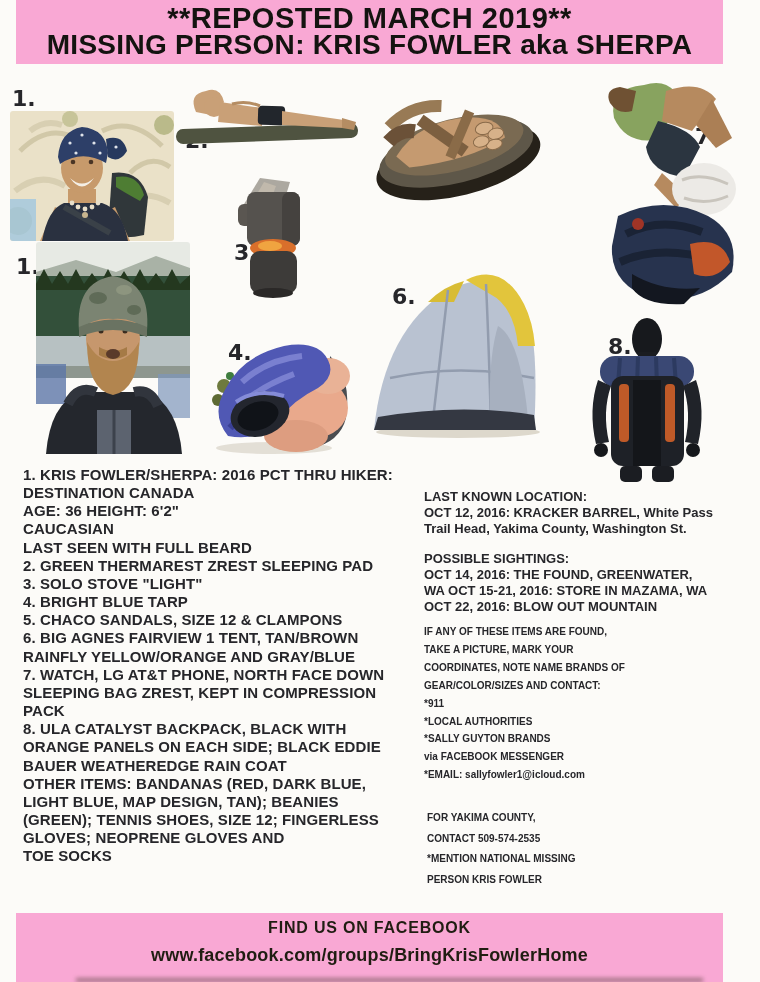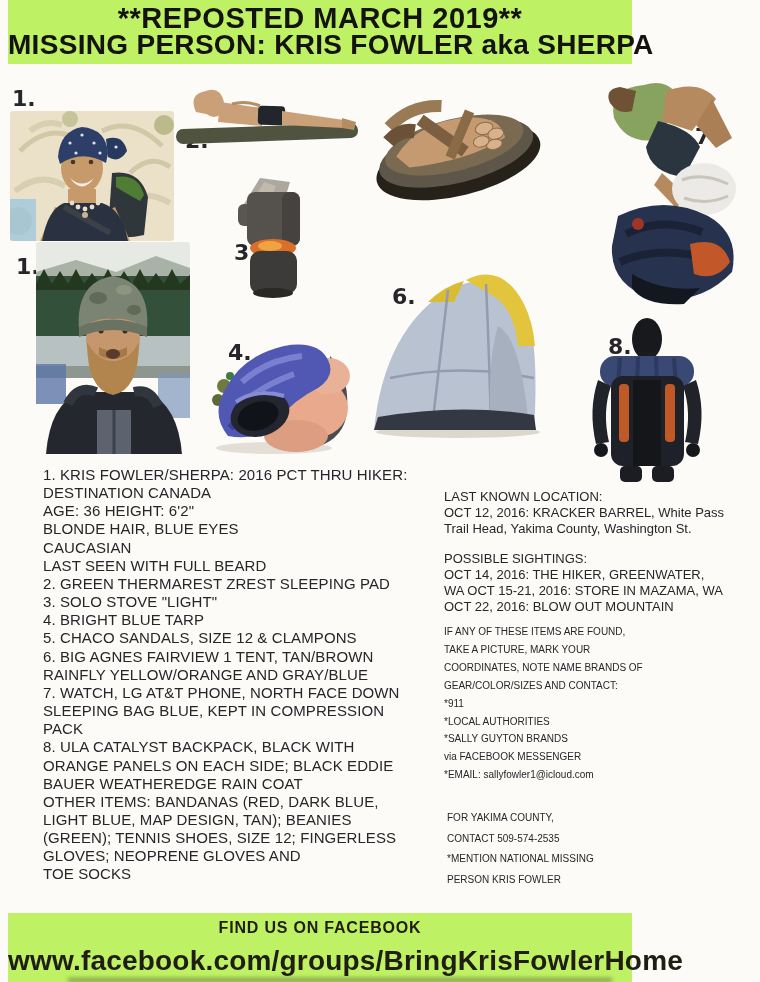--- a/index.html
+++ b/index.html
@@ -1,48 +1,48 @@
 <!DOCTYPE html>
 <html><head>
 <meta charset="utf-8">
 <style>
   html,body{margin:0;padding:0;background:#ffffff;}
   .poster{position:relative;width:760px;height:982px;background:#fcfbf8;overflow:hidden;
           font-family:"Liberation Sans", sans-serif;color:#26262a;}
   
-  .banner{position:absolute;left:8px;width:624px;background:#bef264;}
+  .banner{position:absolute;left:16px;width:707px;background:#f9a8d4;}
   .banner-top{top:0;height:64px;}
   .banner-bottom{top:913px;height:69px;}
   .banner-line{position:absolute;left:0;width:100%;text-align:center;font-weight:800;color:#141310;
                white-space:nowrap;}
   .hl1{top:2px;font-size:29px;letter-spacing:.5px;}
   .hl2{top:29px;font-size:28px;letter-spacing:.3px;}
   .fl1{top:6px;font-size:16px;letter-spacing:.8px;color:#201d12;}
-  .fl2{top:32px;font-size:28px;letter-spacing:.2px;color:#201d12;}
+  .fl2{top:32px;font-size:18px;letter-spacing:.2px;color:#201d12;}
   .bottom-smudge{position:absolute;left:60px;right:20px;bottom:0;height:4px;
                  background:rgba(55,48,30,.45);filter:blur(2px);}
   
   .photo{position:absolute;border-radius:3px;overflow:hidden;}
   .photo svg{display:block;width:100%;height:100%;}
   .plabel{position:absolute;font-size:22px;font-weight:600;color:#26262a;
           font-family:"DejaVu Sans", sans-serif;}
   #ph1a{left:10px;top:111px;width:164px;height:130px;}
   #ph2 {left:172px;top:78px;width:190px;height:82px;}
   #ph5 {left:366px;top:82px;width:178px;height:132px;}
   #ph7 {left:602px;top:76px;width:142px;height:234px;}
   #ph3 {left:230px;top:176px;width:84px;height:127px;}
   #ph1b{left:36px;top:242px;width:154px;height:212px;}
   #ph4 {left:208px;top:316px;width:144px;height:139px;}
   #ph6 {left:370px;top:266px;width:174px;height:174px;}
   #ph8 {left:584px;top:314px;width:127px;height:170px;}
   #lb1a{left:12px;top:86px;}  #lb2{left:185px;top:128px;} #lb3{left:234px;top:240px;}
   #lb4{left:228px;top:340px;} #lb5{left:410px;top:168px;} #lb6{left:392px;top:284px;}
   #lb7{left:695px;top:124px;} #lb8{left:608px;top:334px;} #lb1b{left:16px;top:254px;}
   
-  .tblock{position:absolute;font-weight:400;white-space:nowrap;margin-left:20px;}
+  .tblock{position:absolute;font-weight:700;white-space:nowrap;}
   .left-list{left:23px;top:466px;width:400px;font-size:15px;line-height:18.15px;letter-spacing:.1px;}
   .rs{left:424px;width:336px;font-size:13px;line-height:15.9px;}
   #lastknown{top:489px;} #sightings{top:551px;}
   .rb{left:424px;width:336px;font-size:10px;line-height:17.9px;}
   #iffound{top:623px;}
   #yakima{top:808px;line-height:20.6px;padding-left:3px;}
 </style>
 </head>
 <body>
 
@@ -251,50 +251,49 @@
       <rect x="49" y="66" width="28" height="86" fill="#14161a"></rect>
       <rect x="36" y="152" width="22" height="16" rx="5" fill="#1b1d22"></rect>
       <rect x="68" y="152" width="22" height="16" rx="5" fill="#1b1d22"></rect>
     </svg>
   </div>
 
   <div class="tblock left-list">
       <div>1. KRIS FOWLER/SHERPA: 2016 PCT THRU HIKER:</div>
       <div>DESTINATION CANADA</div>
       <div>AGE: 36 HEIGHT: 6'2"</div>
-      <div>BLONDE HAIR, BLUE EYES</div>
       <div>CAUCASIAN</div>
       <div>LAST SEEN WITH FULL BEARD</div>
       <div>2. GREEN THERMAREST ZREST SLEEPING PAD</div>
       <div>3. SOLO STOVE "LIGHT"</div>
       <div>4. BRIGHT BLUE TARP</div>
       <div>5. CHACO SANDALS, SIZE 12 &amp; CLAMPONS</div>
       <div>6. BIG AGNES FAIRVIEW 1 TENT, TAN/BROWN</div>
       <div>RAINFLY YELLOW/ORANGE AND GRAY/BLUE</div>
       <div>7. WATCH, LG AT&amp;T PHONE, NORTH FACE DOWN</div>
-      <div>SLEEPING BAG BLUE, KEPT IN COMPRESSION</div>
+      <div>SLEEPING BAG ZREST, KEPT IN COMPRESSION</div>
       <div>PACK</div>
       <div>8. ULA CATALYST BACKPACK, BLACK WITH</div>
       <div>ORANGE PANELS ON EACH SIDE; BLACK EDDIE</div>
       <div>BAUER WEATHEREDGE RAIN COAT</div>
       <div>OTHER ITEMS: BANDANAS (RED, DARK BLUE,</div>
       <div>LIGHT BLUE, MAP DESIGN, TAN); BEANIES</div>
       <div>(GREEN); TENNIS SHOES, SIZE 12; FINGERLESS</div>
       <div>GLOVES; NEOPRENE GLOVES AND</div>
       <div>TOE SOCKS</div>
     </div>
 
   <div class="tblock rs" id="lastknown">
       <div>LAST KNOWN LOCATION:</div>
       <div>OCT 12, 2016: KRACKER BARREL, White Pass</div>
       <div>Trail Head, Yakima County, Washington St.</div>
     </div>
   <div class="tblock rs" id="sightings">
       <div>POSSIBLE SIGHTINGS:</div>
-      <div>OCT 14, 2016: THE HIKER, GREENWATER,</div>
+      <div>OCT 14, 2016: THE FOUND, GREENWATER,</div>
       <div>WA OCT 15-21, 2016: STORE IN MAZAMA, WA</div>
       <div>OCT 22, 2016: BLOW OUT MOUNTAIN</div>
     </div>
   <div class="tblock rb" id="iffound">
       <div>IF ANY OF THESE ITEMS ARE FOUND,</div>
       <div>TAKE A PICTURE, MARK YOUR</div>
       <div>COORDINATES, NOTE NAME BRANDS OF</div>
       <div>GEAR/COLOR/SIZES AND CONTACT:</div>
       <div>*911</div>
       <div>*LOCAL AUTHORITIES</div>

